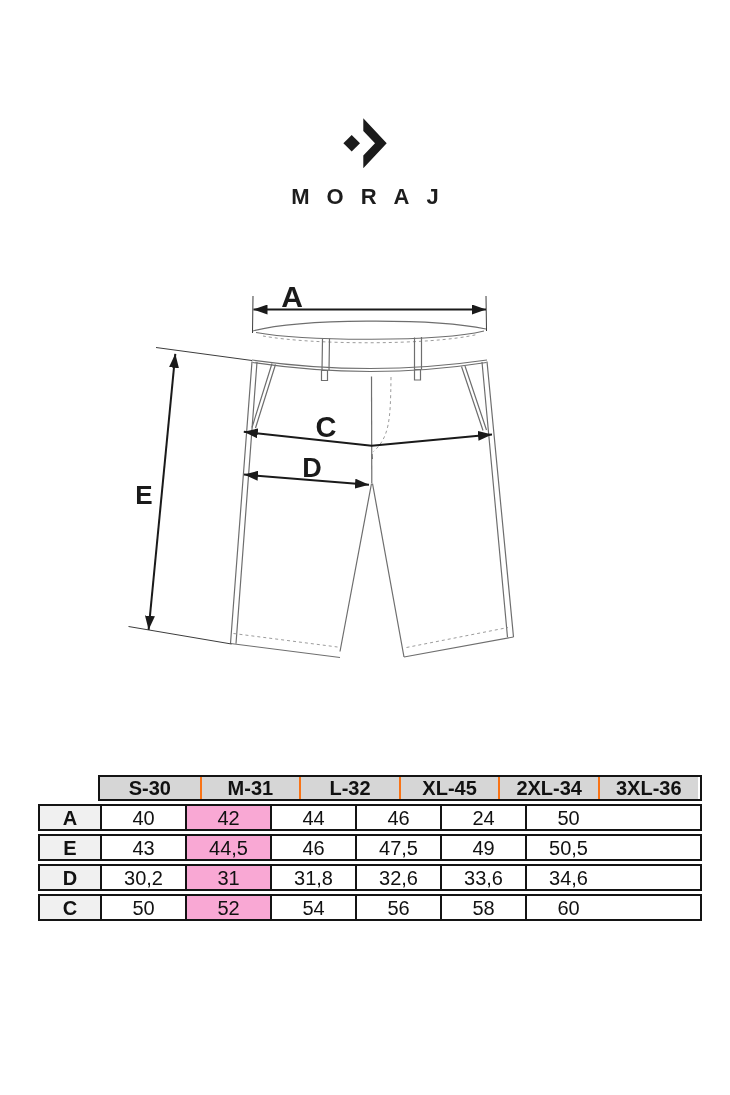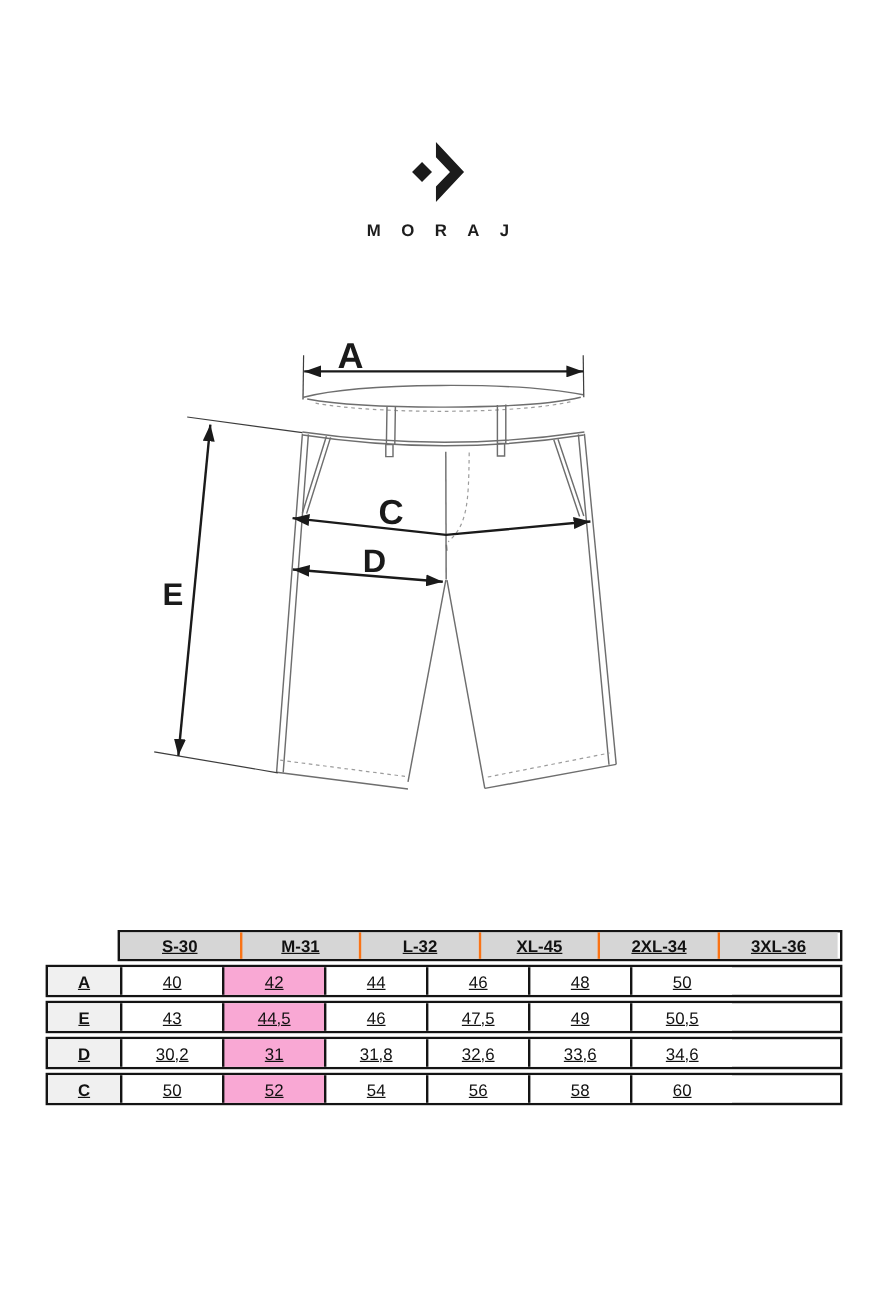--- a/index.html
+++ b/index.html
@@ -4,34 +4,34 @@
 <style>
   html,body{margin:0;padding:0;}
   body{
     width:730px;height:1095px;position:relative;background:#ffffff;
     font-family:"Liberation Sans", sans-serif;color:#111;overflow:hidden;
   }
   
   .logo-icon{position:absolute;left:333px;top:110px;width:62px;height:66px;}
   .brand-name{
     position:absolute;left:0;top:184px;width:730px;text-align:center;
-    font-size:14px;font-weight:700;letter-spacing:17px;text-indent:17px;color:#1d1d1d;
+    font-size:22px;font-weight:700;letter-spacing:17px;text-indent:17px;color:#1d1d1d;
   }
   
   .size-diagram{position:absolute;left:110px;top:270px;width:420px;height:400px;}
   .garment{stroke:#6e6e6e;stroke-width:1.2;fill:none;}
   .stitch{stroke:#9c9c9c;stroke-width:1;fill:none;stroke-dasharray:3 3;}
   .ext{stroke:#3c3c3c;stroke-width:1;fill:none;}
   .dim{stroke:#1a1a1a;stroke-width:2;fill:none;}
   .dim-label{fill:#1a1a1a;font-family:"Liberation Sans",sans-serif;font-weight:700;text-anchor:middle;}
   
   .size-table{position:absolute;left:38px;top:775px;width:664px;}
   .trow{display:flex;border:2px solid #141414;background:#fff;height:27px;box-sizing:border-box;margin-top:3px;}
   .trow.thead{margin-left:60px;margin-top:0;height:26px;}
-  .cell{display:flex;align-items:center;justify-content:center;box-sizing:border-box;font-size:14px;line-height:1;text-decoration:underline;}
+  .cell{display:flex;align-items:center;justify-content:center;box-sizing:border-box;font-size:20px;line-height:1;}
   .hcell{width:99.6px;background:#d6d6d6;font-weight:700;border-left:2px solid #f97316;}
   .hcell:first-child{border-left:none;}
   .lcell{width:60px;background:#f0f0f0;font-weight:700;}
   .vcell{width:85px;border-left:2px solid #141414;background:#fff;}
   .vcell.hl{background:#f9a8d4;}
 </style>
 </head>
 <body>
 
 <svg class="logo-icon" viewBox="333 110 62 66" xmlns="http://www.w3.org/2000/svg">
@@ -106,21 +106,21 @@
     <div class="cell hcell">2XL-34</div>
     <div class="cell hcell">3XL-36</div>
   </div>
 
   <div class="trow">
     <div class="cell lcell">A</div>
     <div class="cell vcell">40</div>
     <div class="cell vcell hl">42</div>
     <div class="cell vcell">44</div>
     <div class="cell vcell">46</div>
-    <div class="cell vcell">48</div>
+    <div class="cell vcell">24</div>
     <div class="cell vcell">50</div>
   </div>
 
   <div class="trow">
     <div class="cell lcell">E</div>
     <div class="cell vcell">43</div>
     <div class="cell vcell hl">44,5</div>
     <div class="cell vcell">46</div>
     <div class="cell vcell">47,5</div>
     <div class="cell vcell">49</div>

